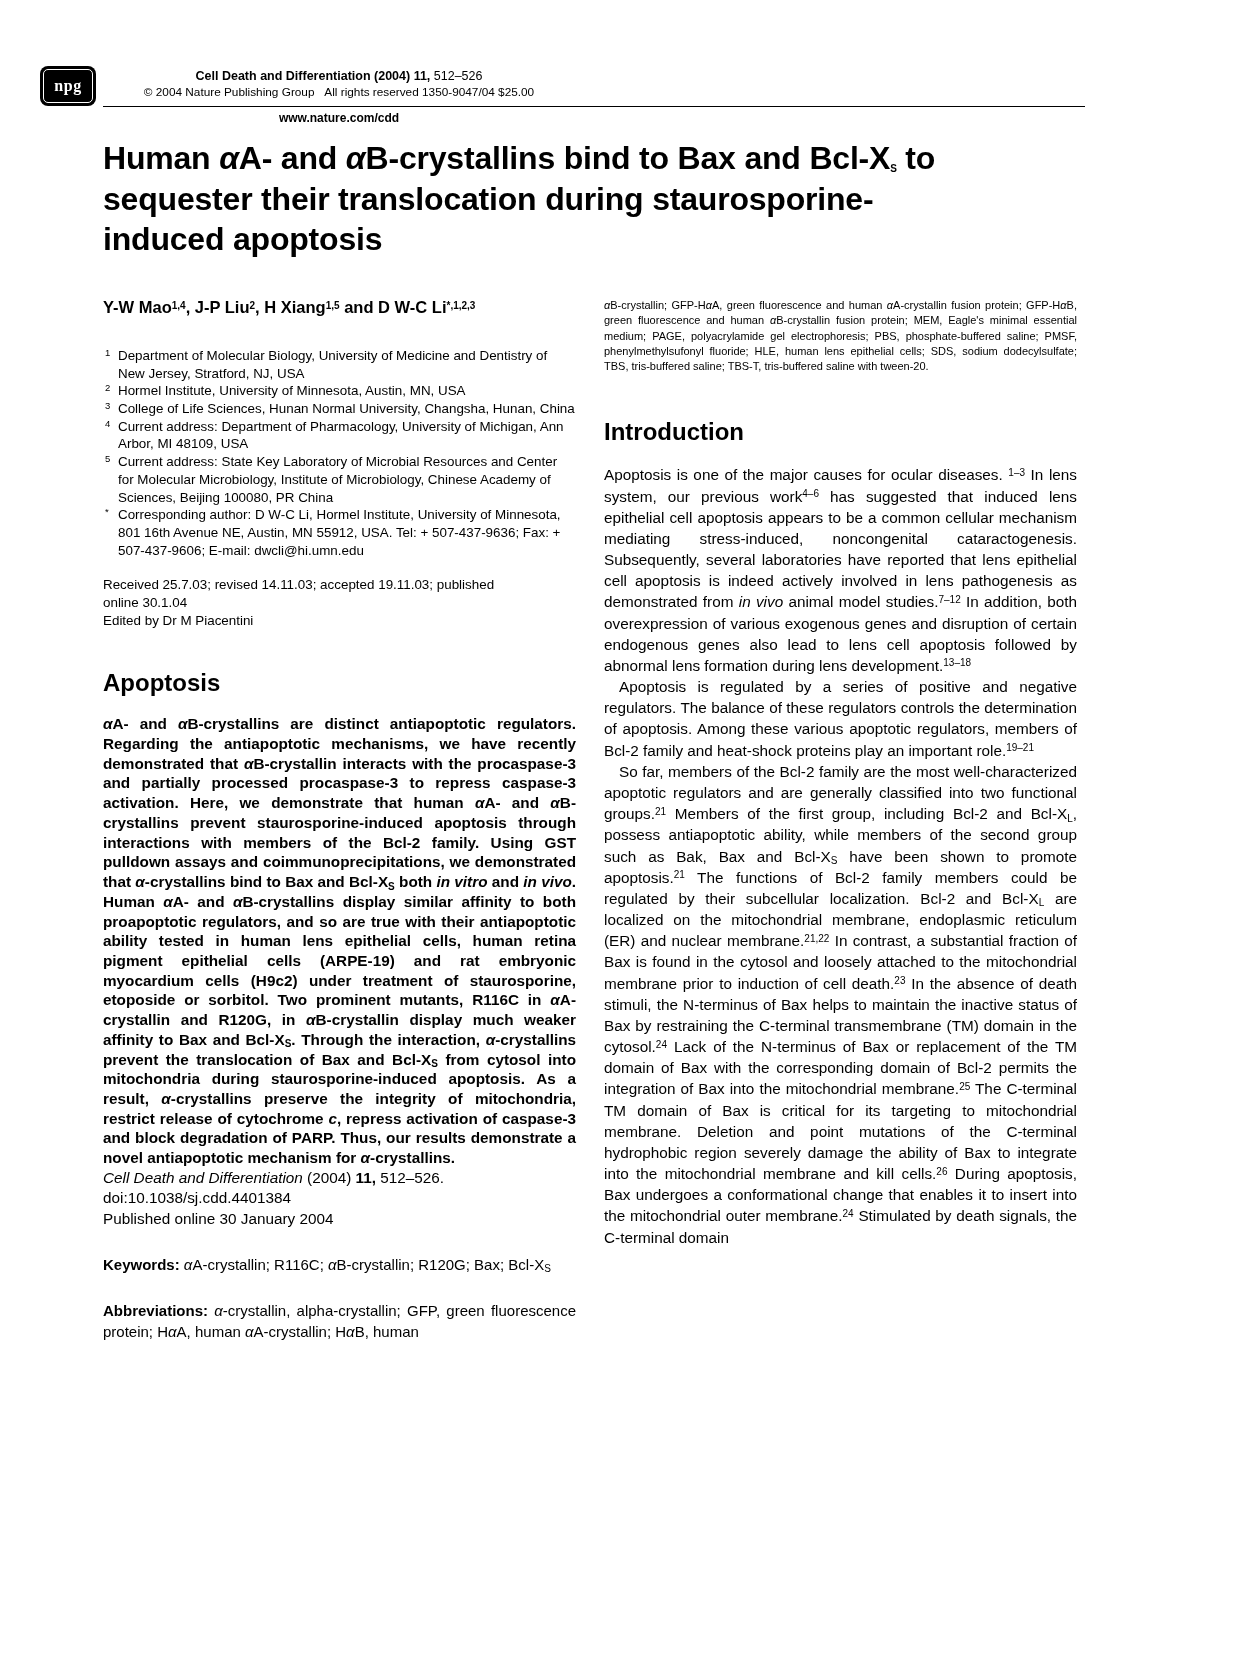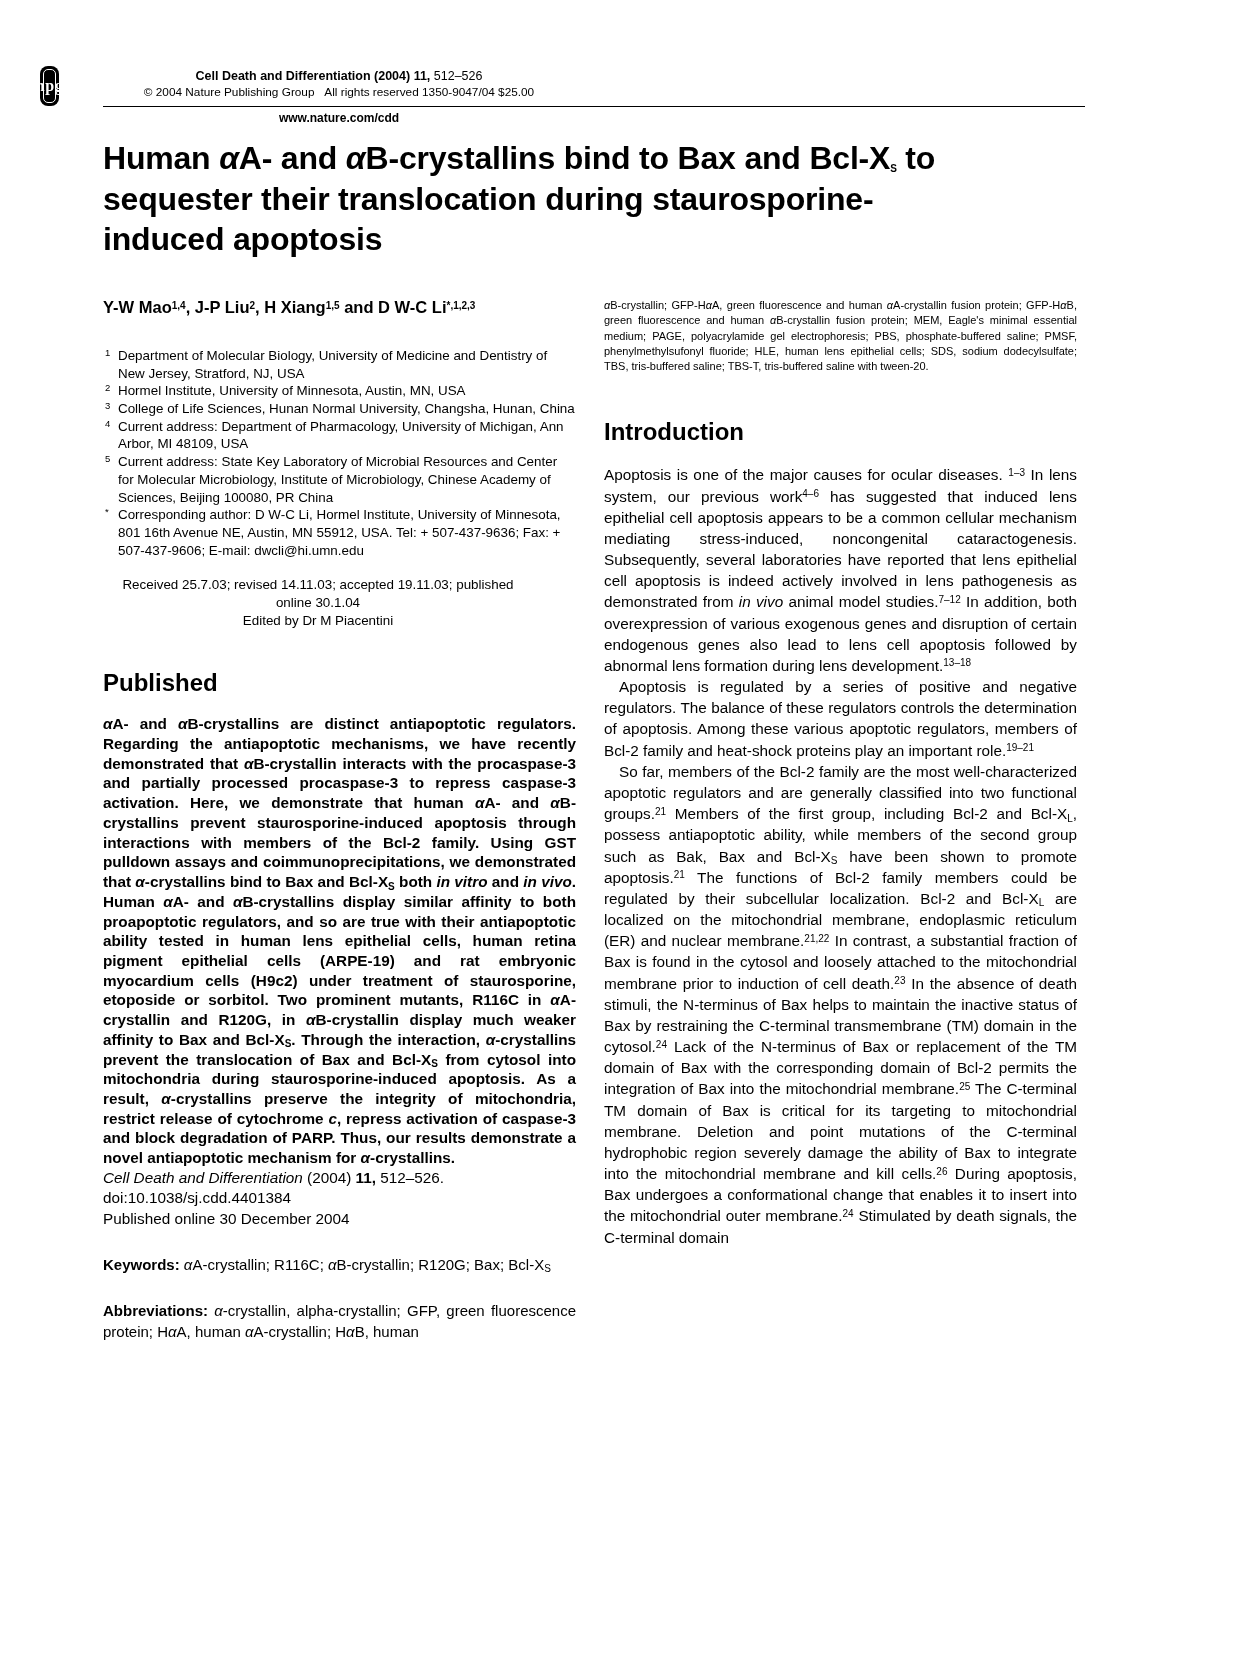--- a/index.html
+++ b/index.html
@@ -10,21 +10,21 @@
       position: relative;
       color: #000;
       font-family: "Liberation Sans", sans-serif;
       -webkit-font-smoothing: antialiased;
     }
     .page { position: absolute; inset: 0; background: #fff; }
 
     
     .logo {
       position: absolute; left: 40px; top: 66px;
-      width: 19px; height: 40px;
+      width: 56px; height: 40px;
       background: #000; border-radius: 8px; padding: 3px;
     }
     .logo-inner {
       width: 100%; height: 100%;
       border: 1px solid #fff; border-radius: 5px;
       display: flex; align-items: center; justify-content: center;
       color: #fff; font-family: "Liberation Serif", serif;
       font-size: 16px; font-weight: bold; letter-spacing: 0.5px;
     }
     .head-block {
@@ -58,21 +58,21 @@
 
     sup { font-size: 10px; vertical-align: baseline; position: relative; top: -4.5px; line-height: 0; }
     sub { font-size: 10px; vertical-align: baseline; position: relative; top: 2.5px; line-height: 0; }
 
     .authors { font-size: 16.5px; font-weight: bold; margin-bottom: 30px; }
 
     .affils { font-size: 13.4px; line-height: 1.32; }
     .affil { position: relative; padding-left: 15px; }
     .affil .marker { position: absolute; left: 2px; top: 0px; font-size: 9.5px; }
 
-    .received { margin-top: 17px; font-size: 13.4px; line-height: 1.32; width: 430px; text-align: center; }
+    .received { margin-top: 17px; font-size: 13.4px; line-height: 1.32; width: 430px; }
 
     .section-heading { font-size: 24px; font-weight: bold; }
     .abstract-head { margin-top: 40px; margin-bottom: 17px; }
 
     .abstract-body {
       font-weight: bold; font-size: 15.3px; line-height: 1.29;
       text-align: justify; hyphens: auto;
     }
     .abstract-cite, .doi, .published { font-size: 15.3px; line-height: 1.33; }
     .keywords  { margin-top: 26px; font-size: 15px; line-height: 1.36; }
@@ -133,26 +133,26 @@
           <span class="marker">*</span>
           <span>Corresponding author: D W-C Li, Hormel Institute, University of Minnesota, 801 16th Avenue NE, Austin, MN 55912, USA. Tel: + 507-437-9636; Fax: + 507-437-9606; E-mail: dwcli@hi.umn.edu</span>
         </div>
       </div>
 
       <div class="received">
         <div>Received 25.7.03; revised 14.11.03; accepted 19.11.03; published online 30.1.04</div>
         <div>Edited by Dr M Piacentini</div>
       </div>
 
-      <h2 class="section-heading abstract-head">Published</h2>
+      <h2 class="section-heading abstract-head">Apoptosis</h2>
 
       <p class="abstract-body"><i>α</i>A- and <i>α</i>B-crystallins are distinct antiapoptotic regulators. Regarding the antiapoptotic mechanisms, we have recently demonstrated that <i>α</i>B-crystallin interacts with the procaspase-3 and partially processed procaspase-3 to repress caspase-3 activation. Here, we demonstrate that human <i>α</i>A- and <i>α</i>B-crystallins prevent staurosporine-induced apoptosis through interactions with members of the Bcl-2 family. Using GST pulldown assays and coimmunoprecipitations, we demonstrated that <i>α</i>-crystallins bind to Bax and Bcl-X<sub>S</sub> both <i>in vitro</i> and <i>in vivo</i>. Human <i>α</i>A- and <i>α</i>B-crystallins display similar affinity to both proapoptotic regulators, and so are true with their antiapoptotic ability tested in human lens epithelial cells, human retina pigment epithelial cells (ARPE-19) and rat embryonic myocardium cells (H9c2) under treatment of staurosporine, etoposide or sorbitol. Two prominent mutants, R116C in <i>α</i>A-crystallin and R120G, in <i>α</i>B-crystallin display much weaker affinity to Bax and Bcl-X<sub>S</sub>. Through the interaction, <i>α</i>-crystallins prevent the translocation of Bax and Bcl-X<sub>S</sub> from cytosol into mitochondria during staurosporine-induced apoptosis. As a result, <i>α</i>-crystallins preserve the integrity of mitochondria, restrict release of cytochrome <i>c</i>, repress activation of caspase-3 and block degradation of PARP. Thus, our results demonstrate a novel antiapoptotic mechanism for <i>α</i>-crystallins.</p>
       <p class="abstract-cite"><i>Cell Death and Differentiation</i> (2004) <b>11,</b> 512–526.</p>
       <p class="doi">doi:10.1038/sj.cdd.4401384</p>
-      <p class="published">Published online 30 December 2004</p>
+      <p class="published">Published online 30 January 2004</p>
 
       <p class="keywords"><b>Keywords:</b> <i>α</i>A-crystallin; R116C; <i>α</i>B-crystallin; R120G; Bax; Bcl-X<sub>S</sub></p>
 
       <p class="abbrev"><b>Abbreviations:</b> <i>α</i>-crystallin, alpha-crystallin; GFP, green fluorescence protein; H<i>α</i>A, human <i>α</i>A-crystallin; H<i>α</i>B, human</p>
     </div>
 
     <div class="col">
 
       <p class="abbrev-cont"><i>α</i>B-crystallin; GFP-H<i>α</i>A, green fluorescence and human <i>α</i>A-crystallin fusion protein; GFP-H<i>α</i>B, green fluorescence and human <i>α</i>B-crystallin fusion protein; MEM, Eagle's minimal essential medium; PAGE, polyacrylamide gel electrophoresis; PBS, phosphate-buffered saline; PMSF, phenylmethylsufonyl fluoride; HLE, human lens epithelial cells; SDS, sodium dodecylsulfate; TBS, tris-buffered saline; TBS-T, tris-buffered saline with tween-20.</p>
 

